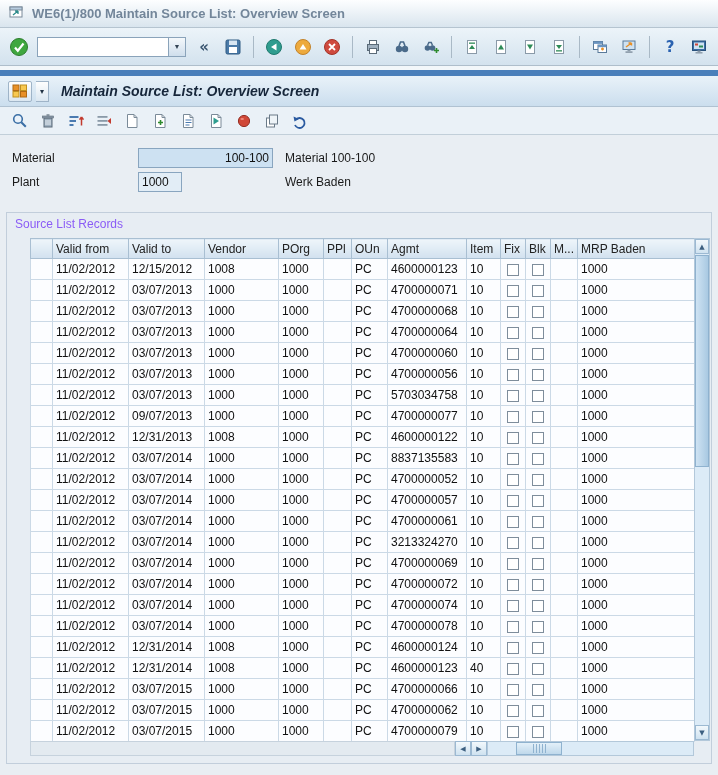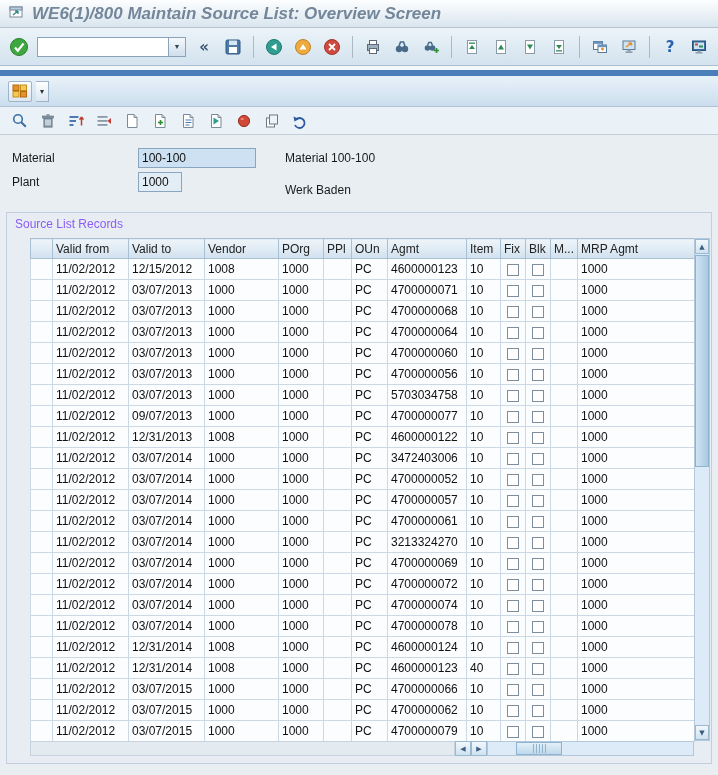--- a/index.html
+++ b/index.html
@@ -14,21 +14,21 @@
   }
   .abs { position: absolute; }
 
   
   .titlebar {
     left:0; top:0; width:718px; height:28px;
     background: linear-gradient(#fdfeff, #d9e5ee);
     border-bottom: 1px solid #b5c4d0;
     display:flex; align-items:center; gap:8px; padding-left:8px;
   }
-  .titlebar-title { font-size:17px; font-weight:bold; font-style:italic; color:#73869a; }
+  .titlebar-title { font-size:13px; font-weight:bold; color:#73869a; }
 
   
   .stdbar {
     left:0; top:28px; width:718px; height:38px;
     background: linear-gradient(#ecf4f9, #d3e2ee);
     border-bottom: 1px solid #aebecb;
     display:flex; align-items:center; gap:3px; padding:0 6px;
   }
   .tbtn {
     width:26px; height:26px; display:flex; align-items:center; justify-content:center;
@@ -274,20 +274,21 @@
 <div class="abs screenbar">
   <div class="title-menu-btn">
     <svg width="16" height="14" viewBox="0 0 16 14">
       <rect x="1" y="1" width="6" height="5.5" fill="#e89028" stroke="#b06a14"></rect>
       <rect x="8.5" y="1" width="6" height="5.5" fill="#f8c850" stroke="#c09020"></rect>
       <rect x="1" y="7.5" width="6" height="5.5" fill="#f8c850" stroke="#c09020"></rect>
       <rect x="8.5" y="7.5" width="6" height="5.5" fill="#e89028" stroke="#b06a14"></rect>
     </svg>
   </div>
   <div class="title-menu-drop">▾</div>
+  <span class="screen-title">Maintain Source List: Overview Screen</span>
 </div>
 
 <div class="abs appbar">
   <div class="abtn">
     <svg width="18" height="18" viewBox="0 0 18 18">
       <circle cx="7" cy="7" r="4.3" fill="#eaf2fa" stroke="#3a6ea5" stroke-width="1.6"></circle>
       <line x1="10.3" y1="10.3" x2="14.8" y2="14.8" stroke="#3a6ea5" stroke-width="2"></line>
     </svg>
   </div>
   <div class="abtn">
@@ -355,26 +356,26 @@
   </div>
   <div class="abtn">
     <svg width="18" height="18" viewBox="0 0 18 18">
       <path d="M5 7.5 a5 5 0 1 1 -1 5.5" fill="none" stroke="#2a5aa0" stroke-width="1.8"></path>
       <path d="M2.5 4.5 l1 5 4.5 -2.5 z" fill="#2a5aa0"></path>
     </svg>
   </div>
 </div>
 
 <div class="abs fld-label" style="left:12px; top:151px;">Material</div>
-<input class="abs sapinput" style="left: 138px; top: 148px; width: 118px; background: rgb(205, 225, 242);" value="100-100">
+<input class="abs sapinput" style="left: 138px; top: 148px; width: 135px; background: rgb(205, 225, 242); text-align: right;" value="100-100">
 <div class="abs fld-text" style="left:285px; top:151px;">Material 100-100</div>
 
 <div class="abs fld-label" style="left:12px; top:175px;">Plant</div>
 <input class="abs sapinput" style="left: 138px; top: 172px; width: 44px; background: rgb(226, 237, 246);" value="1000">
-<div class="abs fld-text" style="left:285px; top:175px;margin-top:8px;">Werk Baden</div>
+<div class="abs fld-text" style="left:285px; top:175px;">Werk Baden</div>
 
 <div class="abs groupbox">
   <div class="group-title">Source List Records</div>
 </div>
 
 <div class="abs tablewrap">
   <table class="srctable">
       <colgroup>
         <col style="width: 22px;">
         <col style="width: 76px;">
@@ -397,21 +398,21 @@
           <th>Valid to</th>
           <th>Vendor</th>
           <th>POrg</th>
           <th>PPl</th>
           <th>OUn</th>
           <th>Agmt</th>
           <th>Item</th>
           <th>Fix</th>
           <th>Blk</th>
           <th>M...</th>
-          <th>MRP Agmt</th>
+          <th>MRP Baden</th>
         </tr>
     </thead>
     <tbody>
         <tr>
           <td class="selcell"></td>
           <td class="selected">11/02/2012</td>
           <td>12/15/2012</td>
           <td>1008</td>
           <td>1000</td>
           <td></td>
@@ -544,21 +545,21 @@
           <td>1000</td>
         </tr>
         <tr>
           <td class="selcell"></td>
           <td>11/02/2012</td>
           <td>03/07/2014</td>
           <td>1000</td>
           <td>1000</td>
           <td></td>
           <td>PC</td>
-          <td>3472403006</td>
+          <td>8837135583</td>
           <td>10</td>
           <td class="cbcell"><span class="cb"></span></td>
           <td class="cbcell"><span class="cb"></span></td>
           <td></td>
           <td>1000</td>
         </tr>
         <tr>
           <td class="selcell"></td>
           <td>11/02/2012</td>
           <td>03/07/2014</td>

